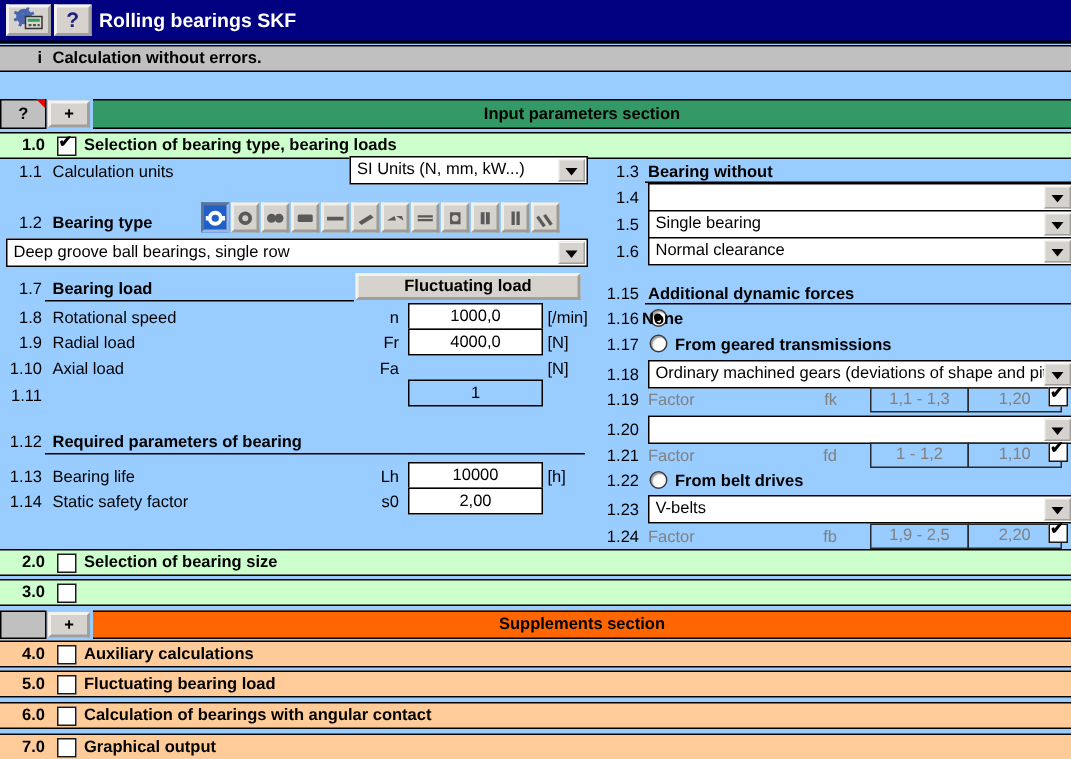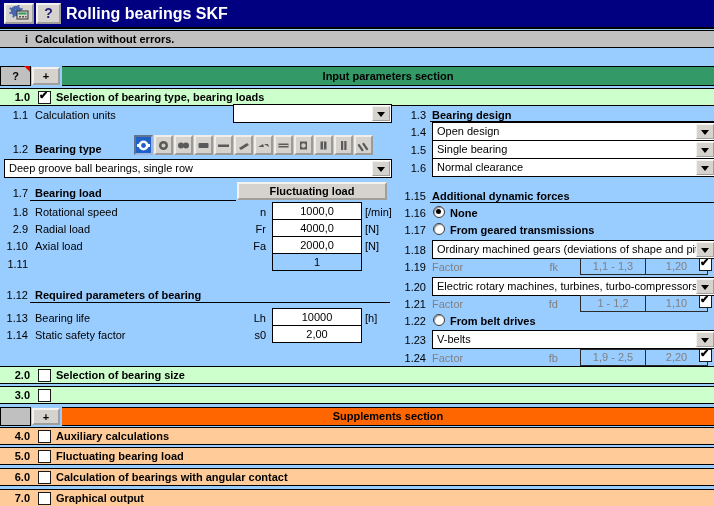--- a/index.html
+++ b/index.html
@@ -4,21 +4,21 @@
 <style>
   html,body{margin:0;padding:0;background:#9bc7f2;}
   .canvas{position:relative;width:714px;height:506px;background:#99CCFF;
     font-family:"Liberation Sans",sans-serif;font-size:11px;color:#000;overflow:hidden;}
   .abs{position:absolute;}
   .b{font-weight:bold;}
   .lbl{white-space:nowrap;line-height:14px;}
   .muted{color:#808080;}
   
   .titlebar{left:0;top:0;width:714px;height:27px;background:#000080;border-bottom:2px solid #000;}
-  .title-text{left:66px;top:0;height:27px;line-height:27px;color:#fff;font-size:16px;font-weight:bold;white-space:nowrap;}
+  .title-text{left:66px;top:0;height:27px;line-height:27px;color:#fff;font-size:13px;font-weight:bold;white-space:nowrap;}
   .toolbtn{background:#d6d3ce;border:2px outset #f4f2ee;text-align:center;cursor:default;padding:0;font-family:inherit;}
   .helpglyph{color:#20207a;font-weight:bold;font-size:14px;line-height:17px;}
   
   .grayrow{left:0;width:714px;background:#C0C0C0;border-top:1px solid #000;border-bottom:1px solid #000;}
   
   .greenbar{background:#339966;border-top:1px solid #000;border-bottom:1px solid #000;text-align:center;font-weight:bold;}
   .orangebar{background:#FF6600;border-top:1px solid #000;border-bottom:1px solid #000;text-align:center;font-weight:bold;}
   .graycell{background:#C0C0C0;border:1px solid #000;text-align:center;font-weight:bold;}
   .rowgreen{left:0;width:714px;background:#CCFFCC;border-top:1px solid #000;border-bottom:1px solid #000;}
   .roworange{left:0;width:714px;background:#FFCC99;border-top:1px solid #000;border-bottom:1px solid #000;}
@@ -86,20 +86,21 @@
 
   <div class="abs rowgreen" style="top:88px;height:16px;">
     <span class="abs num b" style="left:2px;top:1px;">1.0</span>
     <span class="abs checkbox checked" style="left:38px;top:2px;"></span>
     <span class="abs lbl b" style="left:56px;top:1px;">Selection of bearing type, bearing loads</span>
   </div>
 
   <span class="abs num" style="left:0px;top:108px;">1.1</span>
   <span class="abs lbl" style="left:35px;top:108px;">Calculation units</span>
   <div class="abs dd" style="left:233px;top:104px;width:157px;height:17px;">
+    <span class="dd-text">SI Units (N, mm, kW...)</span>
     <span class="dd-btn">
         <span class="dd-tri"></span>
       </span>
   </div>
 
   <span class="abs num" style="left:0px;top:142px;">1.2</span>
   <span class="abs lbl b" style="left:35px;top:142px;">Bearing type</span>
   <div class="abs" style="left:134px;top:135px;width:258px;height:24px;font-size:0;">
     <button class="ibtn sel"><svg width="13" height="13" viewBox="0 0 13 13">
           <circle cx="6.5" cy="6.5" r="5" fill="#fff"></circle>
@@ -160,30 +161,29 @@
   <span class="abs lbl b" style="left:35px;top:186px;">Bearing load</span>
   <div class="abs uline" style="left:30px;top:200px;width:206px;"></div>
   <button class="abs btn" style="left:237px;top:182px;width:150px;height:18px;">Fluctuating load</button>
 
   <span class="abs num" style="left:0px;top:205px;">1.8</span>
   <span class="abs lbl" style="left:35px;top:205px;">Rotational speed</span>
   <span class="abs num" style="left:238px;top:205px;">n</span>
   <div class="abs input-cell" style="left:272px;top:202px;width:88px;height:16px;">1000,0</div>
   <span class="abs lbl" style="left:365px;top:205px;">[/min]</span>
 
-  <span class="abs num" style="left:0px;top:222px;">2.9</span>
+  <span class="abs num" style="left:0px;top:222px;">1.9</span>
   <span class="abs lbl" style="left:35px;top:222px;">Radial load</span>
   <span class="abs num" style="left:238px;top:222px;">Fr</span>
   <div class="abs input-cell" style="left:272px;top:219px;width:88px;height:16px;">4000,0</div>
   <span class="abs lbl" style="left:365px;top:222px;">[N]</span>
 
   <span class="abs num" style="left:0px;top:239px;">1.10</span>
   <span class="abs lbl" style="left:35px;top:239px;">Axial load</span>
   <span class="abs num" style="left:238px;top:239px;">Fa</span>
-  <div class="abs input-cell" style="left:272px;top:236px;width:88px;height:16px;">2000,0</div>
   <span class="abs lbl" style="left:365px;top:239px;">[N]</span>
 
   <span class="abs num" style="left:0px;top:257px;">1.11</span>
   <div class="abs calc-cell" style="left:272px;top:253px;width:88px;height:16px;">1</div>
 
   <span class="abs num" style="left:0px;top:288px;">1.12</span>
   <span class="abs lbl b" style="left:35px;top:288px;">Required parameters of bearing</span>
   <div class="abs uline" style="left:30px;top:302px;width:360px;"></div>
 
   <span class="abs num" style="left:0px;top:311px;">1.13</span>
@@ -191,26 +191,25 @@
   <span class="abs num" style="left:238px;top:311px;">Lh</span>
   <div class="abs input-cell" style="left:272px;top:308px;width:88px;height:16px;">10000</div>
   <span class="abs lbl" style="left:365px;top:311px;">[h]</span>
 
   <span class="abs num" style="left:0px;top:328px;">1.14</span>
   <span class="abs lbl" style="left:35px;top:328px;">Static safety factor</span>
   <span class="abs num" style="left:238px;top:328px;">s0</span>
   <div class="abs input-cell" style="left:272px;top:325px;width:88px;height:16px;">2,00</div>
 
   <span class="abs num" style="left:398px;top:108px;">1.3</span>
-  <span class="abs lbl b" style="left:432px;top:108px;">Bearing design</span>
+  <span class="abs lbl b" style="left:432px;top:108px;">Bearing without</span>
   <div class="abs uline" style="left:430px;top:121px;width:284px;"></div>
 
   <span class="abs num" style="left:398px;top:125px;">1.4</span>
   <div class="abs dd" style="left:432px;top:122px;width:282px;height:17px;">
-    <span class="dd-text">Open design</span>
     <span class="dd-btn">
         <span class="dd-tri"></span>
       </span>
   </div>
   <span class="abs num" style="left:398px;top:143px;">1.5</span>
   <div class="abs dd" style="left:432px;top:140px;width:282px;height:17px;">
     <span class="dd-text">Single bearing</span>
     <span class="dd-btn">
         <span class="dd-tri"></span>
       </span>
@@ -222,21 +221,21 @@
         <span class="dd-tri"></span>
       </span>
   </div>
 
   <span class="abs num" style="left:398px;top:189px;">1.15</span>
   <span class="abs lbl b" style="left:432px;top:189px;">Additional dynamic forces</span>
   <div class="abs uline" style="left:430px;top:202px;width:284px;"></div>
 
   <span class="abs num" style="left:398px;top:206px;">1.16</span>
   <span class="abs radio sel" style="left:433px;top:206px;"></span>
-  <span class="abs lbl b" style="left:450px;top:206px;">None</span>
+  <span class="abs lbl b" style="left:428px;top:206px;">None</span>
 
   <span class="abs num" style="left:398px;top:223px;">1.17</span>
   <span class="abs radio" style="left:433px;top:223px;"></span>
   <span class="abs lbl b" style="left:450px;top:223px;">From geared transmissions</span>
 
   <span class="abs num" style="left:398px;top:243px;">1.18</span>
   <div class="abs dd" style="left:432px;top:240px;width:282px;height:17px;">
     <span class="dd-text">Ordinary machined gears (deviations of shape and pitch 0.02-0</span>
     <span class="dd-btn">
         <span class="dd-tri"></span>
@@ -245,21 +244,20 @@
 
   <span class="abs num" style="left:398px;top:260px;">1.19</span>
   <span class="abs lbl muted" style="left:432px;top:260px;">Factor</span>
   <span class="abs num muted" style="left:530px;top:260px;">fk</span>
   <div class="abs factor-cell" style="left:568px;top:258px;width:64px;height:15px;">1,1 - 1,3</div>
   <div class="abs factor-cell" style="left:633px;top:258px;width:61px;height:15px;">1,20</div>
   <span class="abs checkbox checked" style="left:699px;top:258px;"></span>
 
   <span class="abs num" style="left:398px;top:280px;">1.20</span>
   <div class="abs dd" style="left:432px;top:277px;width:282px;height:17px;">
-    <span class="dd-text">Electric rotary machines, turbines, turbo-compressors</span>
     <span class="dd-btn">
         <span class="dd-tri"></span>
       </span>
   </div>
 
   <span class="abs num" style="left:398px;top:297px;">1.21</span>
   <span class="abs lbl muted" style="left:432px;top:297px;">Factor</span>
   <span class="abs num muted" style="left:530px;top:297px;">fd</span>
   <div class="abs factor-cell" style="left:568px;top:295px;width:64px;height:15px;">1 - 1,2</div>
   <div class="abs factor-cell" style="left:633px;top:295px;width:61px;height:15px;">1,10</div>

